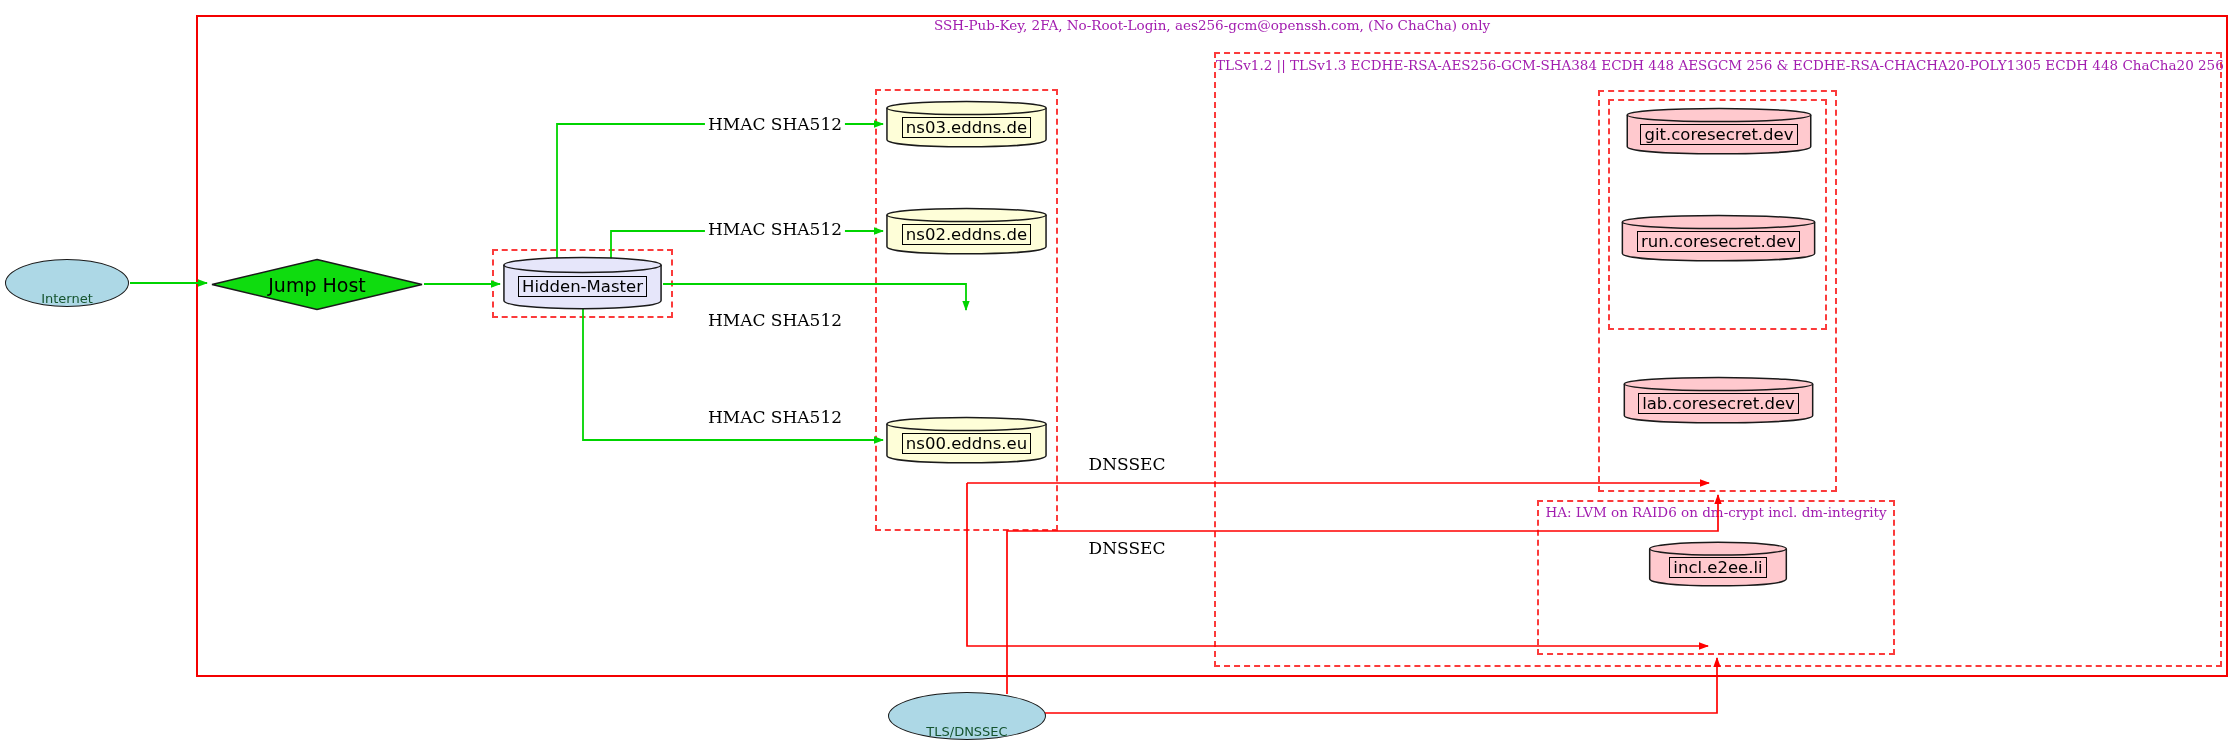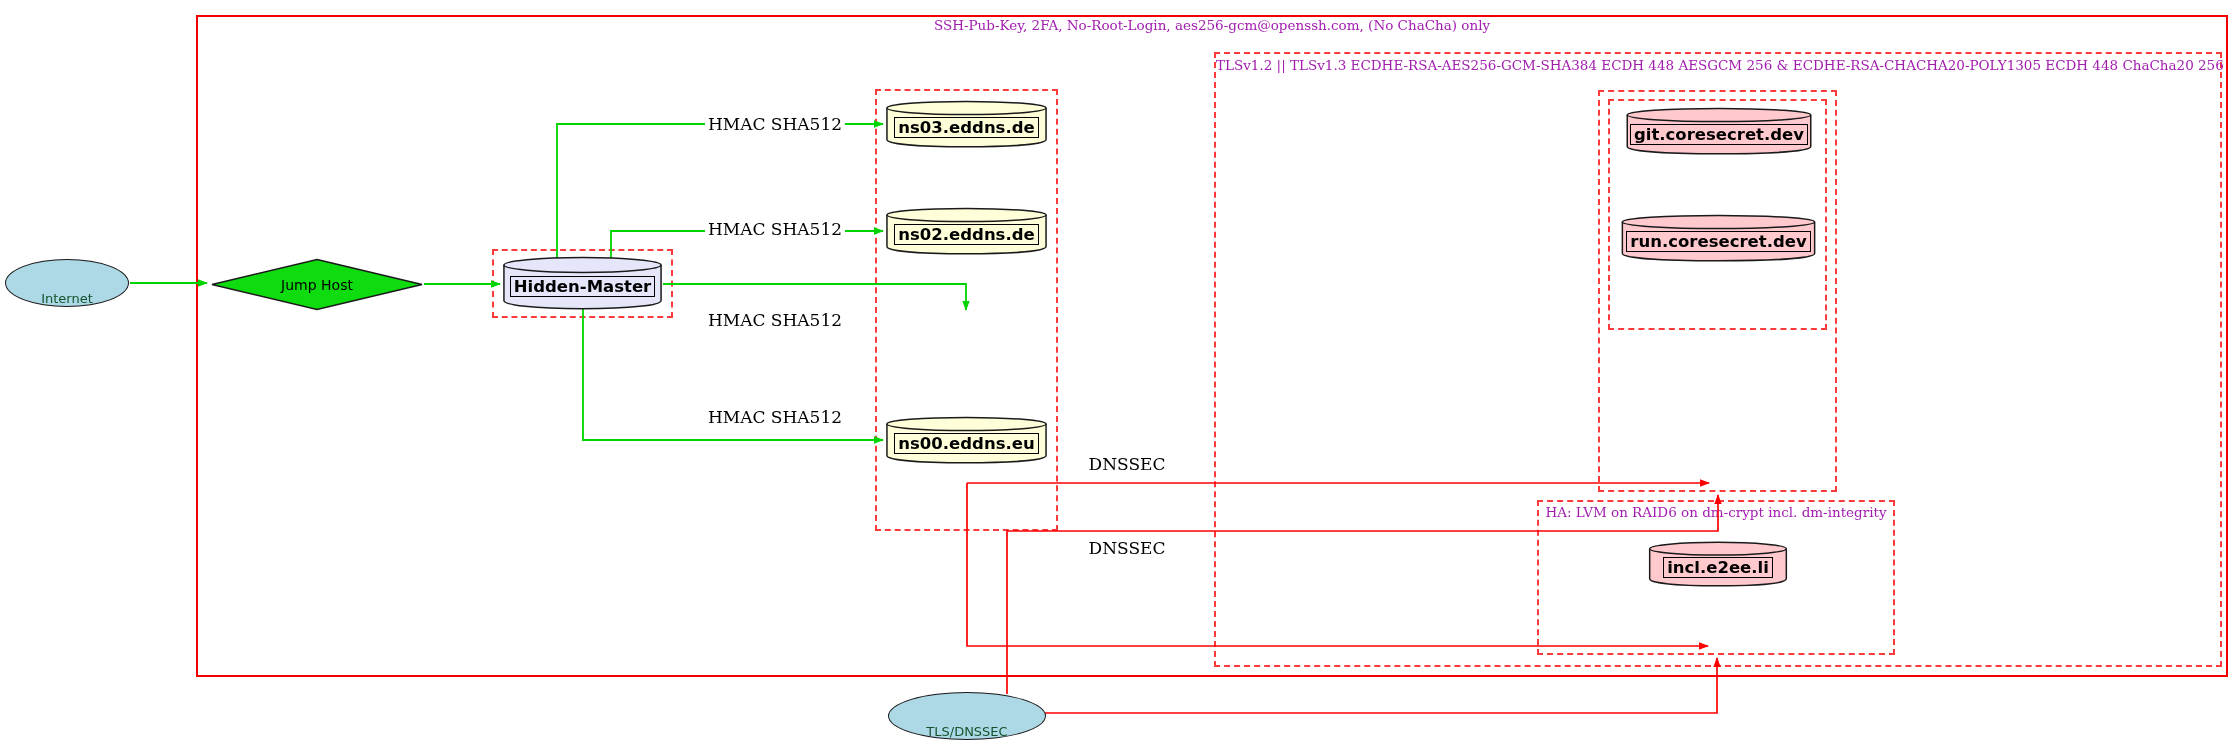--- a/index.html
+++ b/index.html
@@ -7,24 +7,24 @@
           font-family:"DejaVu Sans","Liberation Sans",sans-serif;}
   .cluster{position:absolute;box-sizing:border-box;}
   .solid-red{border:2px solid #f40000;}
   .dashed-red{border:2px dashed #fb3b3b;}
   .cluster-label{position:absolute;font-family:"DejaVu Serif","Liberation Serif",serif;
                  font-size:13.5px;color:#a21caf;text-align:center;white-space:nowrap;}
   .ellipse-node{position:absolute;box-sizing:border-box;border:1.6px solid #1a1a1a;border-radius:50%;
                 display:flex;align-items:flex-end;justify-content:center;font-size:13px;color:#14532d;}
   .cyl{position:absolute;}
   .cyl svg{position:absolute;left:0;top:0;width:100%;height:100%;}
-  .cyl .lbl{position:absolute;left:0;right:0;top:0;bottom:0;display:flex;align-items:center;justify-content:center;padding-top:7px;font-weight:bold;}
+  .cyl .lbl{position:absolute;left:0;right:0;top:0;bottom:0;display:flex;align-items:center;justify-content:center;padding-top:7px;}
   .cyl .lbl span{border:1px solid #000;padding:0 3px;font-size:16.5px;white-space:nowrap;background:transparent;}
   .diamond{position:absolute;}
-  .diamond .lbl{position:absolute;left:0;right:0;top:0;bottom:0;display:flex;align-items:center;justify-content:center;font-size:14px;}
+  .diamond .lbl{position:absolute;left:0;right:0;top:0;bottom:0;display:flex;align-items:center;justify-content:center;font-size:19px;}
   .edge-label{position:absolute;transform:translate(-50%,-50%);font-family:"DejaVu Serif","Liberation Serif",serif;
               font-size:17px;background:#fff;padding:0 3px;white-space:nowrap;text-align:right;}
   #edges{position:absolute;left:0;top:0;pointer-events:none;}
 </style>
 </head>
 <body>
 
 <div id="canvas">
 
   <div class="cluster solid-red" style="left:196px;top:15px;width:2032px;height:662px;"></div>
@@ -131,20 +131,29 @@
   <div class="cyl" style="left:1620px;top:214px;width:197px;height:48px;">
     <svg viewBox="0 0 100 48" preserveAspectRatio="none">
       <path d="M1.2 8 L1.2 39.5 C1.2 43.8 20 46.8 50 46.8 C80 46.8 98.8 43.8 98.8 39.5 L98.8 8" stroke="#1a1a1a" stroke-width="1.5" vector-effect="non-scaling-stroke" fill="#ffc9ce"></path>
       <ellipse cx="50" cy="8" rx="48.8" ry="6.6" stroke="#1a1a1a" stroke-width="1.5" vector-effect="non-scaling-stroke" fill="#ffc9ce"></ellipse>
     </svg>
     <div class="lbl">
         <span>run.coresecret.dev</span>
       </div>
   </div>
 
+  <div class="cyl" style="left:1622px;top:376px;width:193px;height:48px;">
+    <svg viewBox="0 0 100 48" preserveAspectRatio="none">
+      <path d="M1.2 8 L1.2 39.5 C1.2 43.8 20 46.8 50 46.8 C80 46.8 98.8 43.8 98.8 39.5 L98.8 8" stroke="#1a1a1a" stroke-width="1.5" vector-effect="non-scaling-stroke" fill="#ffc9ce"></path>
+      <ellipse cx="50" cy="8" rx="48.8" ry="6.6" stroke="#1a1a1a" stroke-width="1.5" vector-effect="non-scaling-stroke" fill="#ffc9ce"></ellipse>
+    </svg>
+    <div class="lbl">
+        <span>lab.coresecret.dev</span>
+      </div>
+  </div>
 
   <div class="cyl" style="left:1648px;top:541px;width:140px;height:46px;">
     <svg viewBox="0 0 100 48" preserveAspectRatio="none">
       <path d="M1.2 8 L1.2 39.5 C1.2 43.8 20 46.8 50 46.8 C80 46.8 98.8 43.8 98.8 39.5 L98.8 8" stroke="#1a1a1a" stroke-width="1.5" vector-effect="non-scaling-stroke" fill="#ffc9ce"></path>
       <ellipse cx="50" cy="8" rx="48.8" ry="6.6" stroke="#1a1a1a" stroke-width="1.5" vector-effect="non-scaling-stroke" fill="#ffc9ce"></ellipse>
     </svg>
     <div class="lbl">
         <span>incl.e2ee.li</span>
       </div>
   </div>

